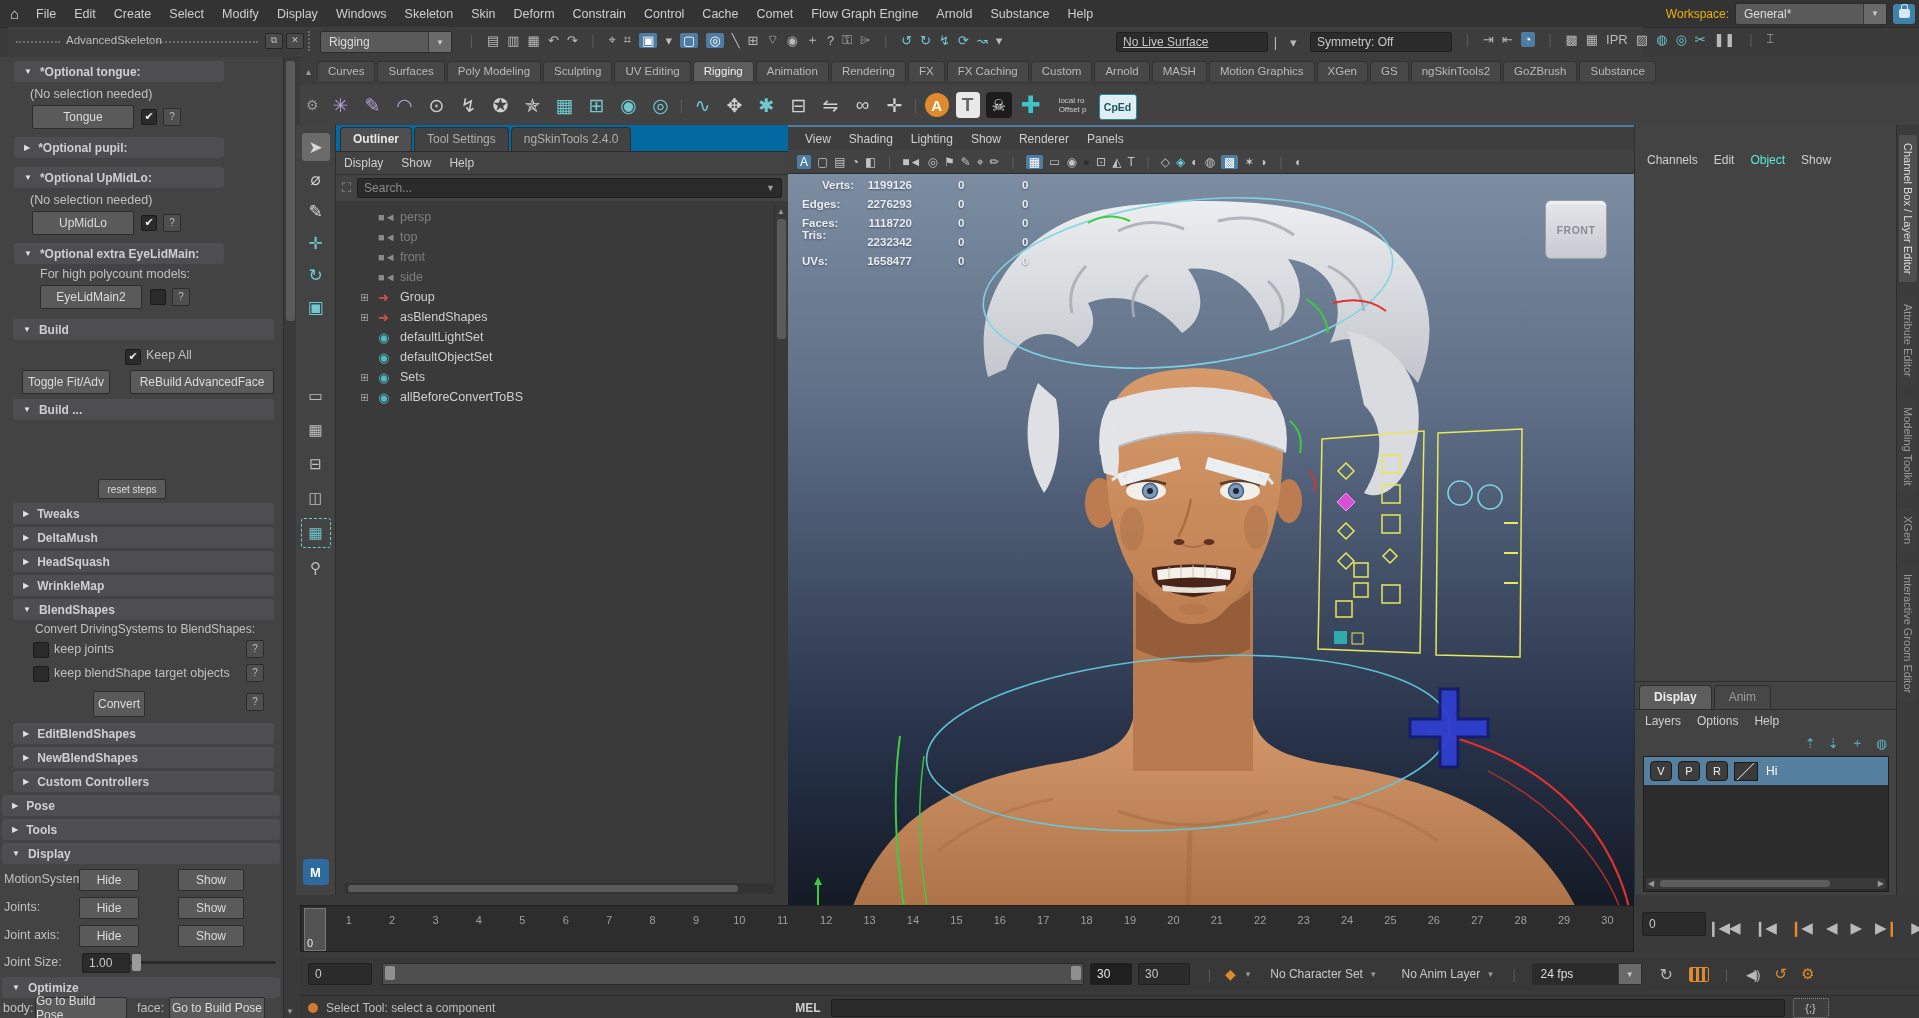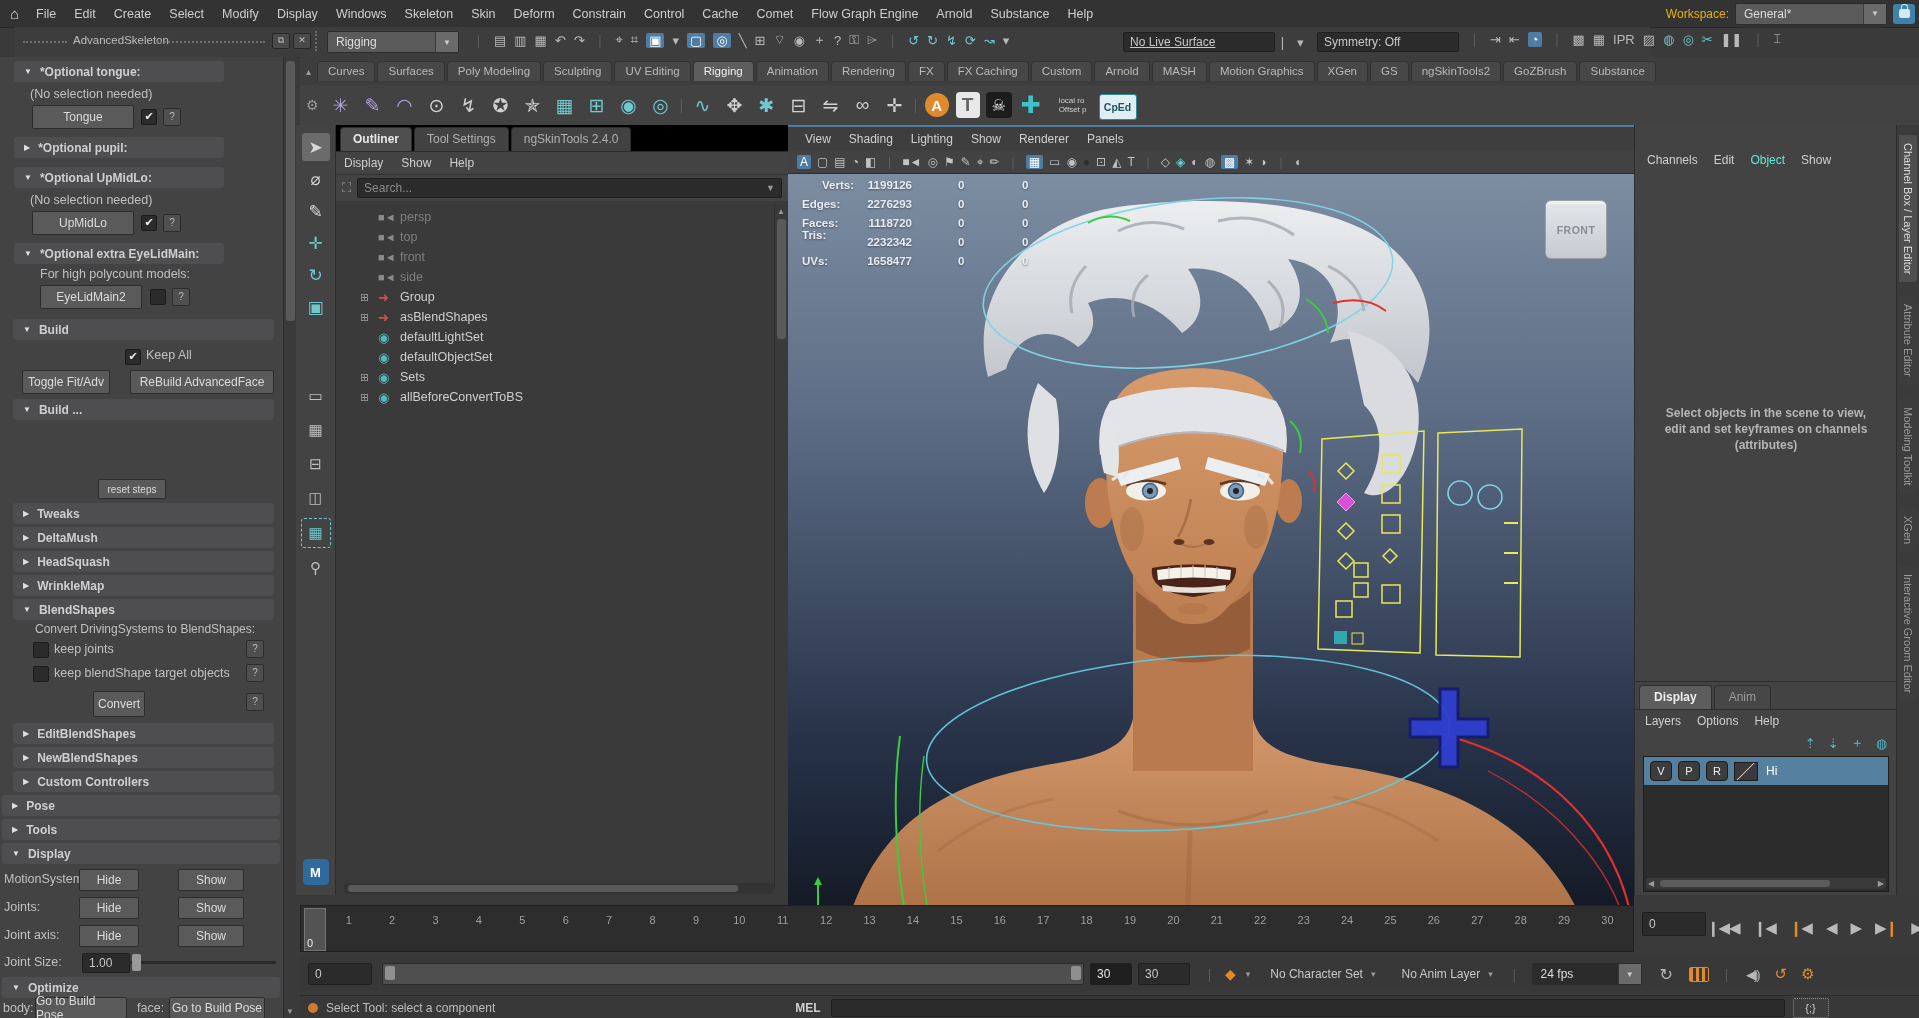--- a/index.html
+++ b/index.html
@@ -2,21 +2,21 @@
 <html><head>
 <meta charset="utf-8">
 <style>
   html,body{margin:0;padding:0;background:#2b2b2b;font-family:"Liberation Sans","DejaVu Sans",sans-serif;}
   #app{position:relative;width:1919px;height:1018px;background:#3a3a3a;overflow:hidden;color:#c8c8c8;font-size:12px;}
   .abs{position:absolute;}
   .row{display:flex;align-items:center;}
   .menu-item{padding:0 9px;color:#cfcfcf;font-size:12.5px;white-space:nowrap;cursor:default;}
   
   #menubar{left:0;top:0;width:1919px;height:27px;background:#333333;border-bottom:1px solid #2a2a2a;}
-  #row2{left:15px;top:27px;width:1635px;height:30px;background:#3d3d3d;border-bottom:1px solid #2f2f2f;}
+  #row2{left:8px;top:27px;width:1635px;height:30px;background:#3d3d3d;border-bottom:1px solid #2f2f2f;}
   .dots{border-top:2px dotted #6f6f6f;height:0;}
   .winbtn{width:16px;height:14px;background:#4a4a4a;border:1px solid #262626;color:#bbb;font-size:9px;line-height:13px;text-align:center;margin-left:3px;border-radius:2px;}
   .dd{background:#5a5a5a;border:1px solid #2c2c2c;border-radius:2px;height:20px;display:flex;align-items:center;}
   .dd .ddt{padding:0 8px;color:#ddd;}
   .dd .dda{width:22px;height:100%;background:#6a6a6a;color:#ccc;font-size:8px;display:flex;align-items:center;justify-content:center;border-left:1px solid #3a3a3a;}
   .field{background:#2b2b2b;border:1px solid #1f1f1f;border-radius:2px;color:#c8c8c8;display:flex;align-items:center;padding:0 6px;height:18px;}
   .sico{color:#b9b9b9;font-size:13px;margin:0 4px;white-space:nowrap;}
   .sico.tl{color:#6fc9cf;} .sico.sep{color:#5a5a5a;margin:0 6px;} .sico.hlb{background:#4f7ca3;color:#fff;border-radius:2px;padding:0 3px;}
   
   #shelfTabs{left:300px;top:57px;width:1619px;height:28px;background:#3d3d3d;border-bottom:1px solid #333;}
@@ -432,21 +432,21 @@
         <div class="tbico layout">▦</div>
         <div class="tbico layout">⊟</div>
         <div class="tbico layout">◫</div>
         <div class="tbico layout curlay">▦</div>
         <div class="tbico layout">⚲</div>
       </div>
     <div style="margin-top:auto;margin-bottom:10px;width:26px;height:26px;background:#2e6a9e;border-radius:4px;color:#fff;display:flex;align-items:center;justify-content:center;font-weight:bold;font-size:13px;">M</div>
   </div>
 
   <div class="abs" id="outliner">
-    <div class="row" style="padding:2px 2px 0 4px;background:#000000;border-bottom:1px solid #2c2c2c;">
+    <div class="row" style="padding:2px 2px 0 4px;background:#0369a1;border-bottom:1px solid #2c2c2c;">
 
     <span class="otab active">Outliner</span>
         <span class="otab">Tool Settings</span>
         <span class="otab">ngSkinTools 2.4.0</span>
       </div>
     <div class="row" style="height:22px;padding-left:8px;background:#434343;border-bottom:1px solid #303030;">
 
     <span style="margin-right:18px;color:#cfcfcf;">Display</span>
         <span style="margin-right:18px;color:#cfcfcf;">Show</span>
         <span style="margin-right:18px;color:#cfcfcf;">Help</span>
@@ -740,23 +740,20 @@
         <span style="margin-left:10px;color:#6fc9cf;font-size:13px;"></span>
         <span style="margin-left:10px;color:#6fc9cf;font-size:13px;"></span>
       </div>
     <div class="row" style="height:22px;padding-left:12px;">
 
     <span style="margin-right:16px;color:#cfcfcf;">Channels</span>
         <span style="margin-right:16px;color:#cfcfcf;">Edit</span>
         <span style="margin-right:16px;color:#5eead4;">Object</span>
         <span style="margin-right:16px;color:#cfcfcf;">Show</span>
       </div>
-    <div style="position:absolute;left:0;top:280px;width:262px;text-align:center;font-weight:bold;color:#b5b5b5;font-size:12px;line-height:16px;white-space:pre-line;">Select objects in the scene to view,
-edit and set keyframes on channels
-(attributes)</div>
 
     <div style="position:absolute;left:0;top:556px;width:262px;border-top:1px solid #2c2c2c;">
       <div class="row" style="padding:3px 4px 0;">
 
       <span class="ltab active">Display</span>
           <span class="ltab">Anim</span>
         </div>
       <div class="row" style="height:22px;padding-left:10px;border-top:1px solid #2c2c2c;background:#434343;">
 
       <span style="margin-right:16px;color:#cfcfcf;">Layers</span>

